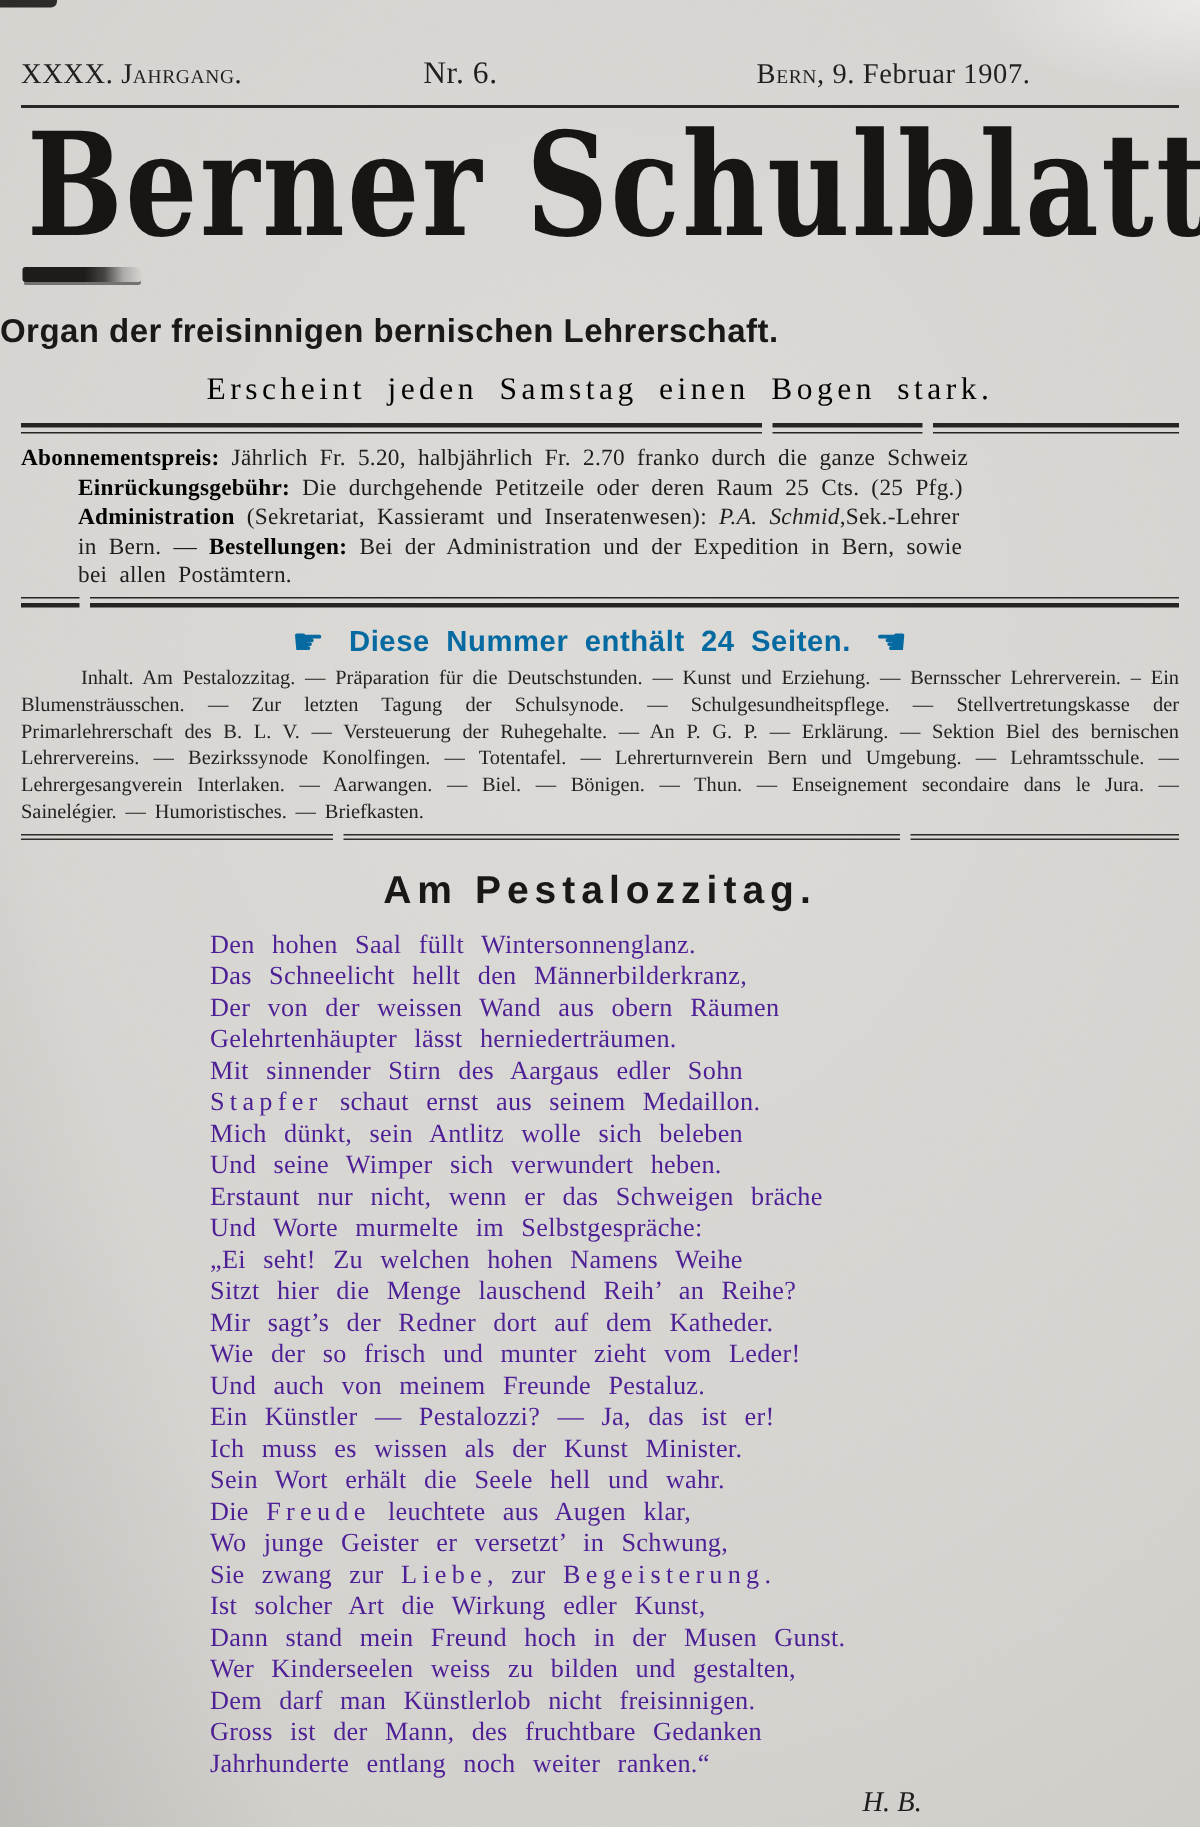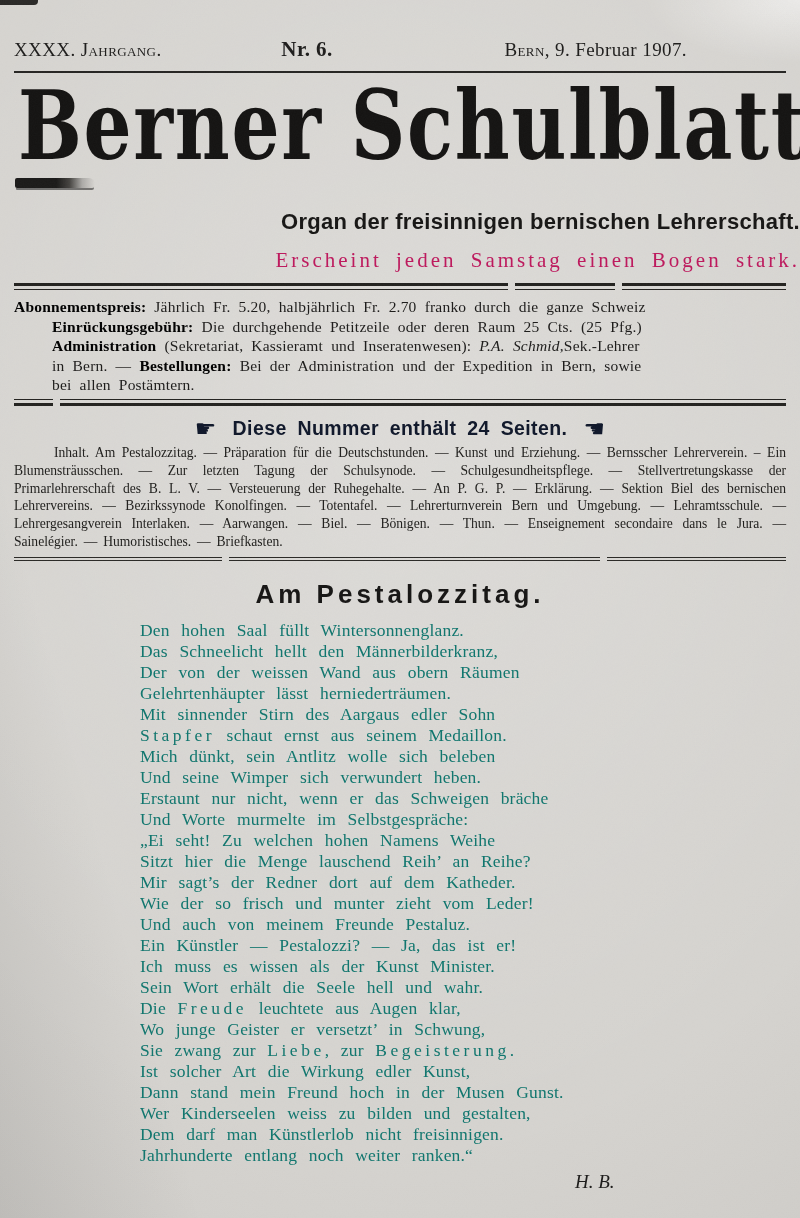--- a/index.html
+++ b/index.html
@@ -12,65 +12,65 @@
       #d6d4d0;
     color:#1e1d1c;
     font-family:"Liberation Serif","DejaVu Serif",serif;
   }
   .noise{position:absolute;inset:0;pointer-events:none;opacity:.45;}
   .corner-mark{position:absolute;top:0;left:0;width:38px;height:5px;background:#2a2927;border-radius:0 0 4px 0;}
 
   
   .header-row{display:flex;justify-content:space-between;align-items:baseline;padding:27px 25px 0 14px;font-size:19px;letter-spacing:.4px;}
   .volume{font-variant:small-caps;}
-  .issue{font-weight:bold;font-size:21px;transform:translateX(-26px);}
+  .issue{font-weight:normal;font-size:21px;transform:translateX(-26px);}
   .dateline{padding-right:88px;margin-top:12px;}
   .dateline .sc{font-variant:small-caps;}
   .header-rule{margin:9px 14px 0 14px;border-top:2px solid #262523;height:0;}
 
   
   .masthead{margin:4px 0 0 18px;height:96px;}
   .masthead h1{
     margin:0;font-family:"DejaVu Serif","Liberation Serif",serif;font-weight:bold;
     font-size:90px;line-height:1;letter-spacing:2px;white-space:nowrap;color:#141312;
     transform:scale(.84,1.06);transform-origin:left top;
   }
   .ink-smudge{position:absolute;top:178px;left:15px;width:80px;height:10px;
     background:linear-gradient(90deg,#1b1a19 0%,#1b1a19 52%,#454340 68%,rgba(40,40,40,.25) 84%,rgba(40,40,40,0) 100%);
     border-radius:2px 6px 3px 2px;
     box-shadow:0 3px 0 -1px rgba(30,30,30,.55);}
-  .subtitle{margin-top:36px;text-align:right;font-family:"Liberation Sans",sans-serif;font-weight:bold;font-size:22px;letter-spacing:.3px;color:#171615;}
-  .tagline{margin-top:13px;text-align:right;font-size:21px;letter-spacing:3px;word-spacing:6px;color:#be185d;}
+  .subtitle{margin-top:36px;text-align:left;font-family:"Liberation Sans",sans-serif;font-weight:bold;font-size:22px;letter-spacing:.3px;color:#171615;}
+  .tagline{margin-top:13px;text-align:center;font-size:21px;letter-spacing:3px;word-spacing:6px;color:#000000;}
 
   
   .rule{display:flex;gap:7px;margin:0 14px;}
   .rule i{display:block;height:3px;}
   .rule-thick-thin i{border-top:3px solid #23221f;border-bottom:1px solid #23221f;height:3px;}
   .rule-thin-thick i{border-top:1px solid #23221f;border-bottom:3px solid #23221f;height:3px;}
   .rule-thin-thin i{border-top:1px solid #2a2926;border-bottom:1px solid #2a2926;height:2px;}
   .mt10{margin-top:10px;}.mt4{margin-top:4px;}.mt6{margin-top:6px;}
 
   
   .info{margin:7px 14px 0 14px;font-size:15.5px;line-height:19.6px;letter-spacing:.2px;word-spacing:4px;color:#1c1b1a;}
   .info .line{white-space:nowrap;}
   .info .indent{margin-left:38px;}
   .info b{font-weight:bold;color:#000000;}
   .info .it{font-style:italic;}
 
   
-  .notice{margin-top:7px;text-align:center;font-family:"Liberation Sans",sans-serif;font-weight:bold;font-size:19.5px;letter-spacing:.4px;word-spacing:5px;color:#0f172a;}
+  .notice{margin-top:7px;text-align:center;font-family:"Liberation Sans",sans-serif;font-weight:bold;font-size:19.5px;letter-spacing:.4px;word-spacing:5px;color:#0369a1;}
   .manicule{font-family:"DejaVu Sans",sans-serif;font-size:24px;font-weight:normal;position:relative;top:2px;padding:0 16px;}
 
   
   .contents{margin:3px 14px 0 14px;font-size:13.6px;line-height:17.8px;text-align:justify;text-indent:40px;word-spacing:2.5px;color:#21201e;}
   .contents b{font-weight:normal;}
 
   
   .article-title{margin-top:18px;text-align:center;font-family:"Liberation Sans",sans-serif;font-weight:bold;font-size:26px;letter-spacing:4px;color:#161514;}
-  .poem{margin:10px 0 0 140px;font-size:17.5px;line-height:21px;word-spacing:7px;letter-spacing:.2px;color:#0f766e;}
+  .poem{margin:10px 0 0 140px;font-size:17.5px;line-height:21px;word-spacing:7px;letter-spacing:.2px;color:#4c1d95;}
   .poem .sperr{letter-spacing:3.5px;}
   .signature{margin:5px 0 0 575px;font-style:italic;font-size:19px;color:#1c1b1a;}
 </style>
 </head>
 <body>
 
 <div class="corner-mark"></div>
 
 <div class="header-row">
   <span class="volume">XXXX. Jahrgang.</span>
@@ -139,20 +139,21 @@
     <div class="poem-line">Ein Künstler — Pestalozzi? — Ja, das ist er!</div>
     <div class="poem-line">Ich muss es wissen als der Kunst Minister.</div>
     <div class="poem-line">Sein Wort erhält die Seele hell und wahr.</div>
     <div class="poem-line">Die <span class="sperr">Freude</span> leuchtete aus Augen klar,</div>
     <div class="poem-line">Wo junge Geister er versetzt’ in Schwung,</div>
     <div class="poem-line">Sie zwang zur <span class="sperr">Liebe</span>, zur <span class="sperr">Begeisterung</span>.</div>
     <div class="poem-line">Ist solcher Art die Wirkung edler Kunst,</div>
     <div class="poem-line">Dann stand mein Freund hoch in der Musen Gunst.</div>
     <div class="poem-line">Wer Kinderseelen weiss zu bilden und gestalten,</div>
     <div class="poem-line">Dem darf man Künstlerlob nicht freisinnigen.</div>
+    <div class="poem-line">Gross ist der Mann, des fruchtbare Gedanken</div>
     <div class="poem-line">Jahrhunderte entlang noch weiter ranken.“</div>
   </div>
 
 <div class="signature">H. B.</div>
 
 <svg class="noise" width="800" height="1218" xmlns="http://www.w3.org/2000/svg">
   <filter id="grain">
     <feTurbulence type="fractalNoise" baseFrequency="0.9" numOctaves="2" result="n"></feTurbulence>
     <feColorMatrix in="n" type="matrix" values="0 0 0 0 0.35  0 0 0 0 0.34  0 0 0 0 0.33  0 0 0 0.10 0"></feColorMatrix>
   </filter>

